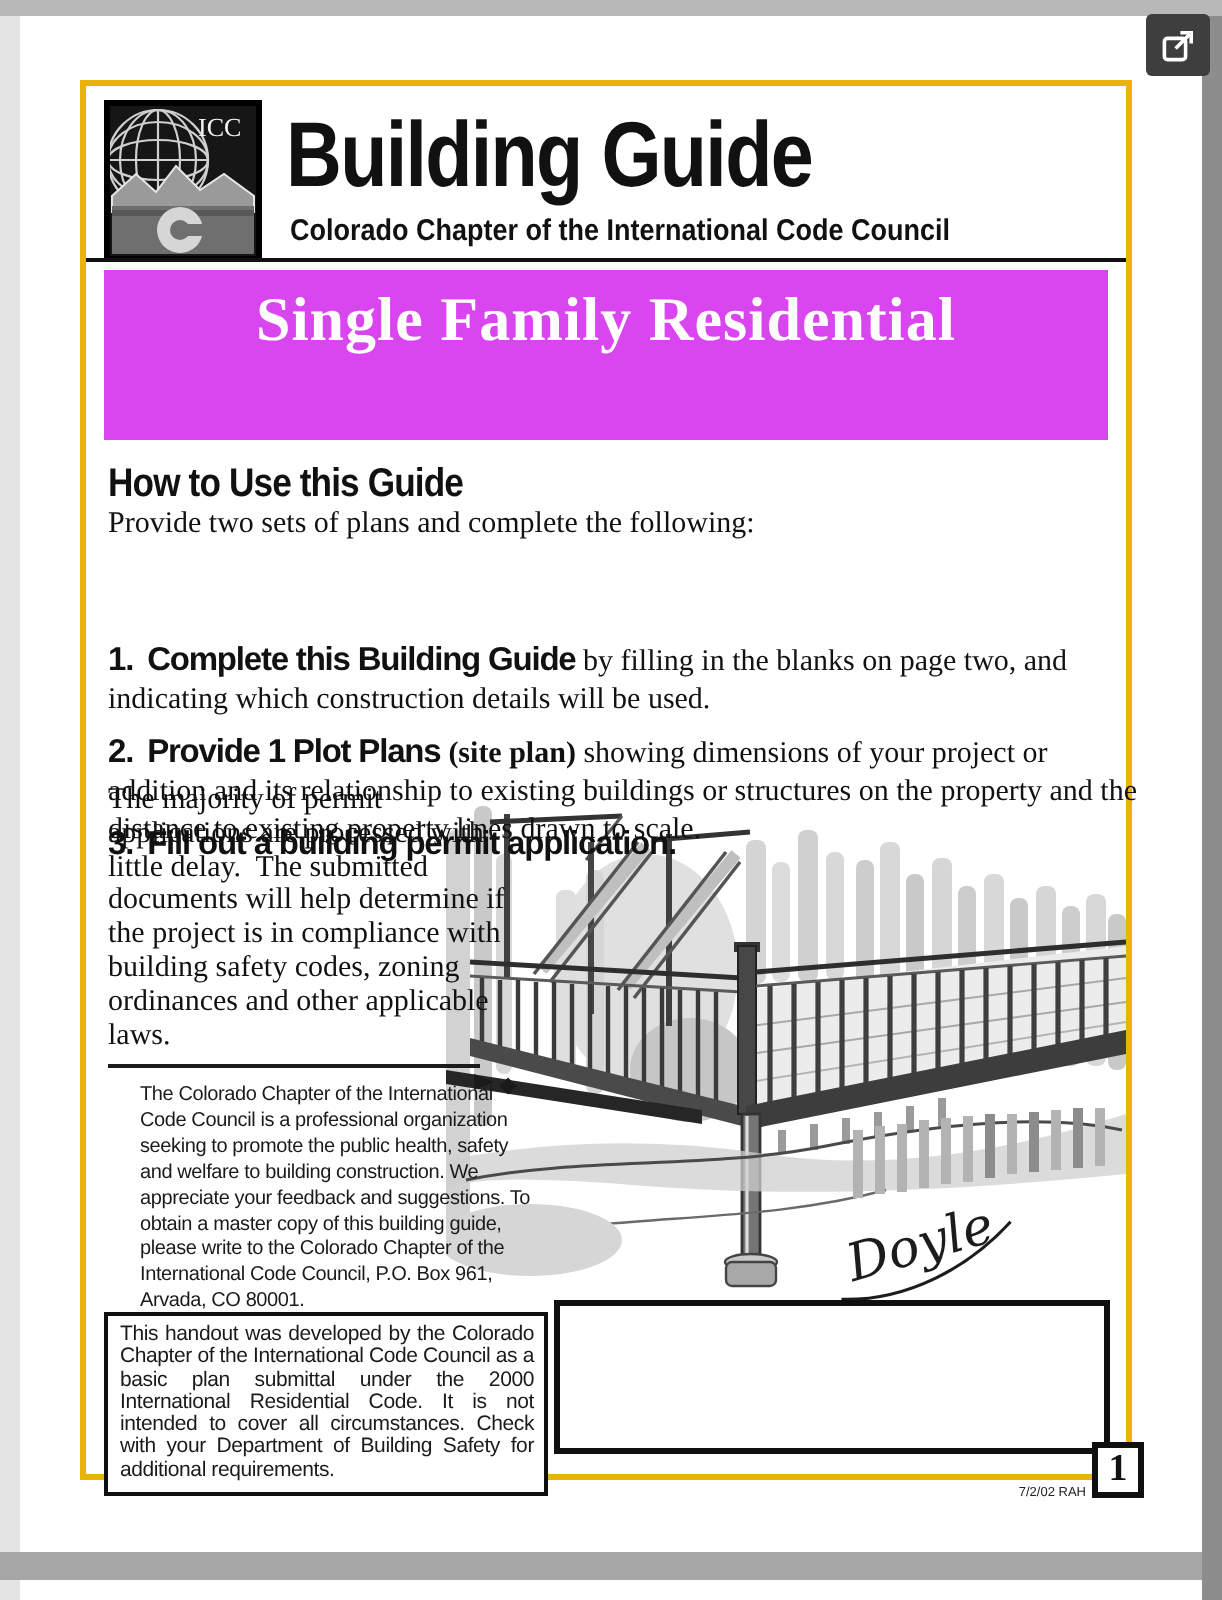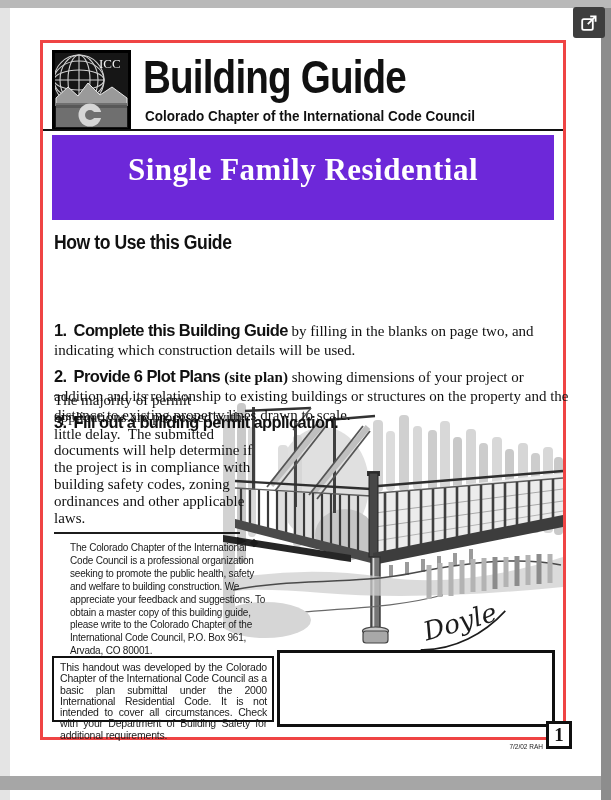--- a/index.html
+++ b/index.html
@@ -14,41 +14,41 @@
   .scrollbar { position:absolute; right:0; top:8px; width:10px; height:792px; background:#8d8d8d; z-index:7; }
   .gap-band { position:absolute; left:0; top:776px; width:601px; height:14px; background:#a6a6a6; z-index:4; }
   .page { position:absolute; left:10px; top:8px; width:591px; height:768px; background:#ffffff; z-index:3; }
   .page2 { position:absolute; left:10px; top:790px; width:591px; height:10px; background:#ffffff; z-index:3; }
   .open-btn {
     position:absolute; left:573px; top:7px; width:32px; height:31px;
     background:#3e3e3e; border-radius:3px; z-index:9;
     display:flex; align-items:center; justify-content:center; cursor:pointer;
   }
 
-  .doc { position:absolute; left:30px; top:32px; width:526px; height:700px; border:3px solid #ef4444; background:#fff; }
+  .doc { position:absolute; left:30px; top:32px; width:526px; height:700px; border:3px solid #eab308; background:#fff; }
 
   
   .logo { position:absolute; left:9px; top:7px; width:79px; height:81px; border:3px solid #000; background:#161616; z-index:2; }
   .logo svg { display:block; width:100%; height:100%; }
   .mast-title {
     position:absolute; left:100px; top:11px; z-index:2;
     font-weight:bold; font-size:46px; line-height:1; letter-spacing:-1px;
     transform:scaleX(.84); transform-origin:0 0; white-space:nowrap;
   }
   .mast-sub {
     position:absolute; left:102px; top:64px; z-index:2;
     font-weight:bold; font-size:15px; transform:scaleX(.9); transform-origin:0 0; white-space:nowrap;
   }
   .mast-rule { position:absolute; left:0px; top:86px; width:520px; height:2px; background:#101010; z-index:2; }
 
   .banner {
     position:absolute; left:9px; top:92px; width:502px; height:85px; z-index:2;
-    background:#6d28d9; color:#ffffff; text-align:center;
+    background:#d946ef; color:#ffffff; text-align:center;
     font-family:"Liberation Serif", serif; font-weight:bold;
-    font-size:31px; line-height:38px; padding-top:16px; letter-spacing:0.5px;
+    font-size:31px; line-height:38px; padding-top:6px; letter-spacing:0.5px;
   }
 
   
   .howto-head {
     position:absolute; left:11px; top:188px; z-index:2;
     font-weight:bold; font-size:20px; letter-spacing:-0.5px;
     transform:scaleX(.88); transform-origin:0 0; white-space:nowrap;
   }
   .intro {
     position:absolute; left:11px; top:211px; z-index:2;
@@ -72,21 +72,21 @@
     white-space:pre-wrap;
   }
 
   .col-rule { position:absolute; left:11px; top:489px; width:186px; height:2px; background:#1c1c1c; z-index:2; }
   .fineprint {
     position:absolute; left:27px; top:499px; width:198px; z-index:2;
     font-size:10px; line-height:12.9px; letter-spacing:-0.2px; color:#1a1a1a;
   }
 
   .disclaimer {
-    position:absolute; left:9px; top:613px; width:222px; height:66px; z-index:3;
+    position:absolute; left:9px; top:613px; width:222px; height:92px; z-index:3;
     border:2px solid #101010; background:#fff;
     padding:4px 5px 0 6px;
     font-size:10.5px; line-height:11.3px; letter-spacing:-0.2px;
     text-align:justify; color:#1a1a1a;
   }
   .empty-box {
     position:absolute; left:234px; top:607px; width:278px; height:77px; z-index:3;
     border:3px solid #101010; background:#fff;
   }
 
@@ -135,24 +135,25 @@
       </div>
       <div class="mast-title">Building Guide</div>
       <div class="mast-sub">Colorado Chapter of the International Code Council</div>
       <div class="mast-rule"></div>
 
       <div class="banner">
         <div>Single Family Residential</div>
       </div>
 
       <div class="howto-head">How to Use this Guide</div>
+      <div class="intro">Provide two sets of plans and complete the following:</div>
 
       <div class="item i1"><span class="num">1.</span><span class="blead">Complete this Building Guide</span><span> by filling in the blanks on page two, and indicating which construction details will be used.</span></div>
 
-      <div class="item i2"><span class="num">2.</span><span class="blead">Provide 6 Plot Plans </span><span class="bserif">(site plan)</span><span> showing dimensions of your project or addition and its relationship to existing buildings or structures on the property and the distance to existing property lines drawn to scale.</span></div>
+      <div class="item i2"><span class="num">2.</span><span class="blead">Provide 1 Plot Plans </span><span class="bserif">(site plan)</span><span> showing dimensions of your project or addition and its relationship to existing buildings or structures on the property and the distance to existing property lines drawn to scale.</span></div>
 
       <div class="item i3"><span class="num">3.</span><span class="blead">Fill out a building permit application.</span></div>
 
       <div class="para">The majority of permit applications are processed with little delay.  The submitted documents will help determine if the project is in compliance with building safety codes, zoning ordinances and other applicable laws.</div>
 
       <div class="sketch">
         <svg viewBox="0 0 340 270">
 
           <g>
             <rect x="0" y="30" width="12" height="215" rx="5" fill="#d2d2d2"></rect>

